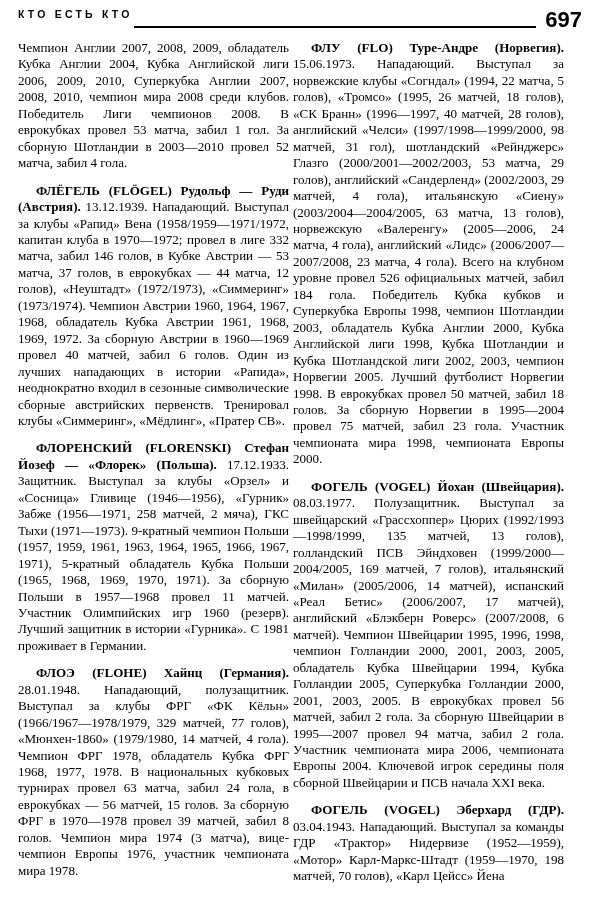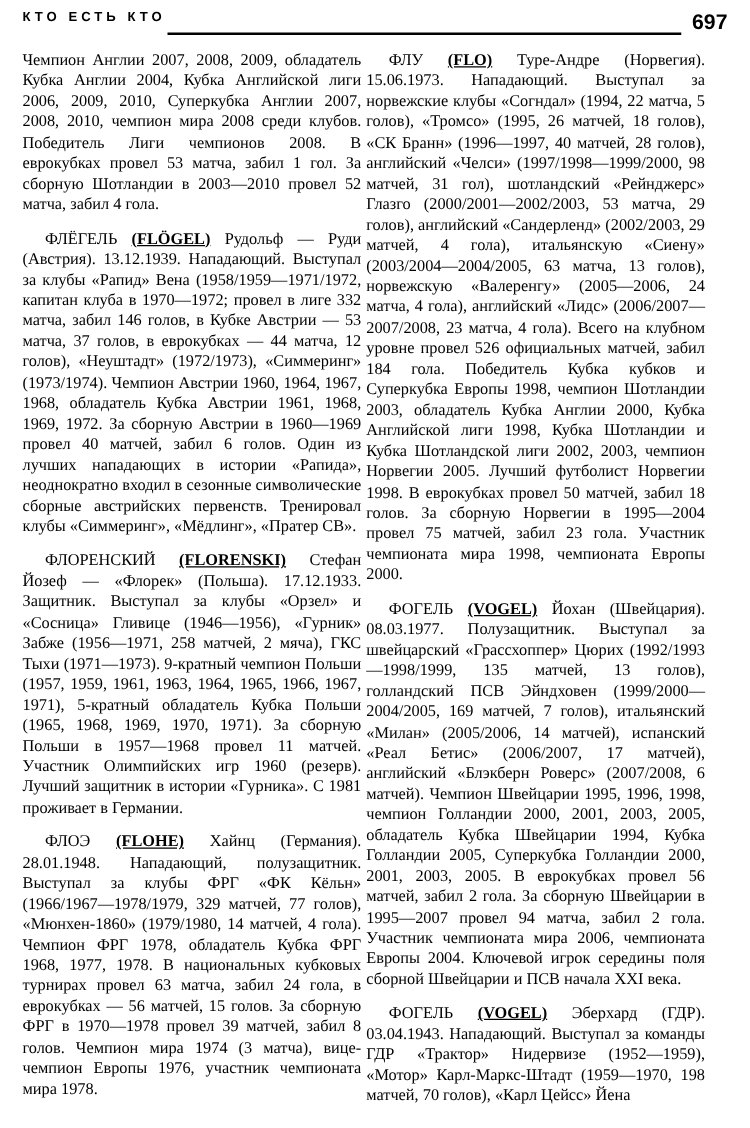--- a/index.html
+++ b/index.html
@@ -46,21 +46,21 @@
     flex: 1 1 auto;
     height: 2px;
     background: #000;
     margin: 0 9px 1px 1px;
     align-self: flex-end;
     margin-bottom: 5px;
   }
   .runhead-page {
     font-family: "Liberation Sans", "DejaVu Sans", sans-serif;
     font-weight: bold;
-    font-size: 17px;
+    font-size: 22px;
     line-height: 1;
     white-space: nowrap;
     padding-bottom: 1px;
   }
 
   
   .columns {
     position: absolute;
     left: 18px;
     top: 40px;
@@ -76,25 +76,24 @@
     text-justify: inter-word;
     font-size: 13.05px;
     line-height: 16.45px;
     margin: 0 0 11px 0;
     hyphens: manual;
   }
   .entry:last-child { margin-bottom: 16px; }
   .entry.cont { text-indent: 0; }
   .entry.head { text-indent: 18px; }
   .entry .hw {
-    font-weight: normal;
+    font-weight: bold;
   }
   .entry .hw-lat {
     font-weight: bold;
-    text-decoration: underline;
   }
 </style>
 </head>
 <body>
 
 <div class="page">
 
   <div class="runhead">
     <span class="runhead-title">КТО ЕСТЬ КТО</span>
     <span class="runhead-rule"></span>

